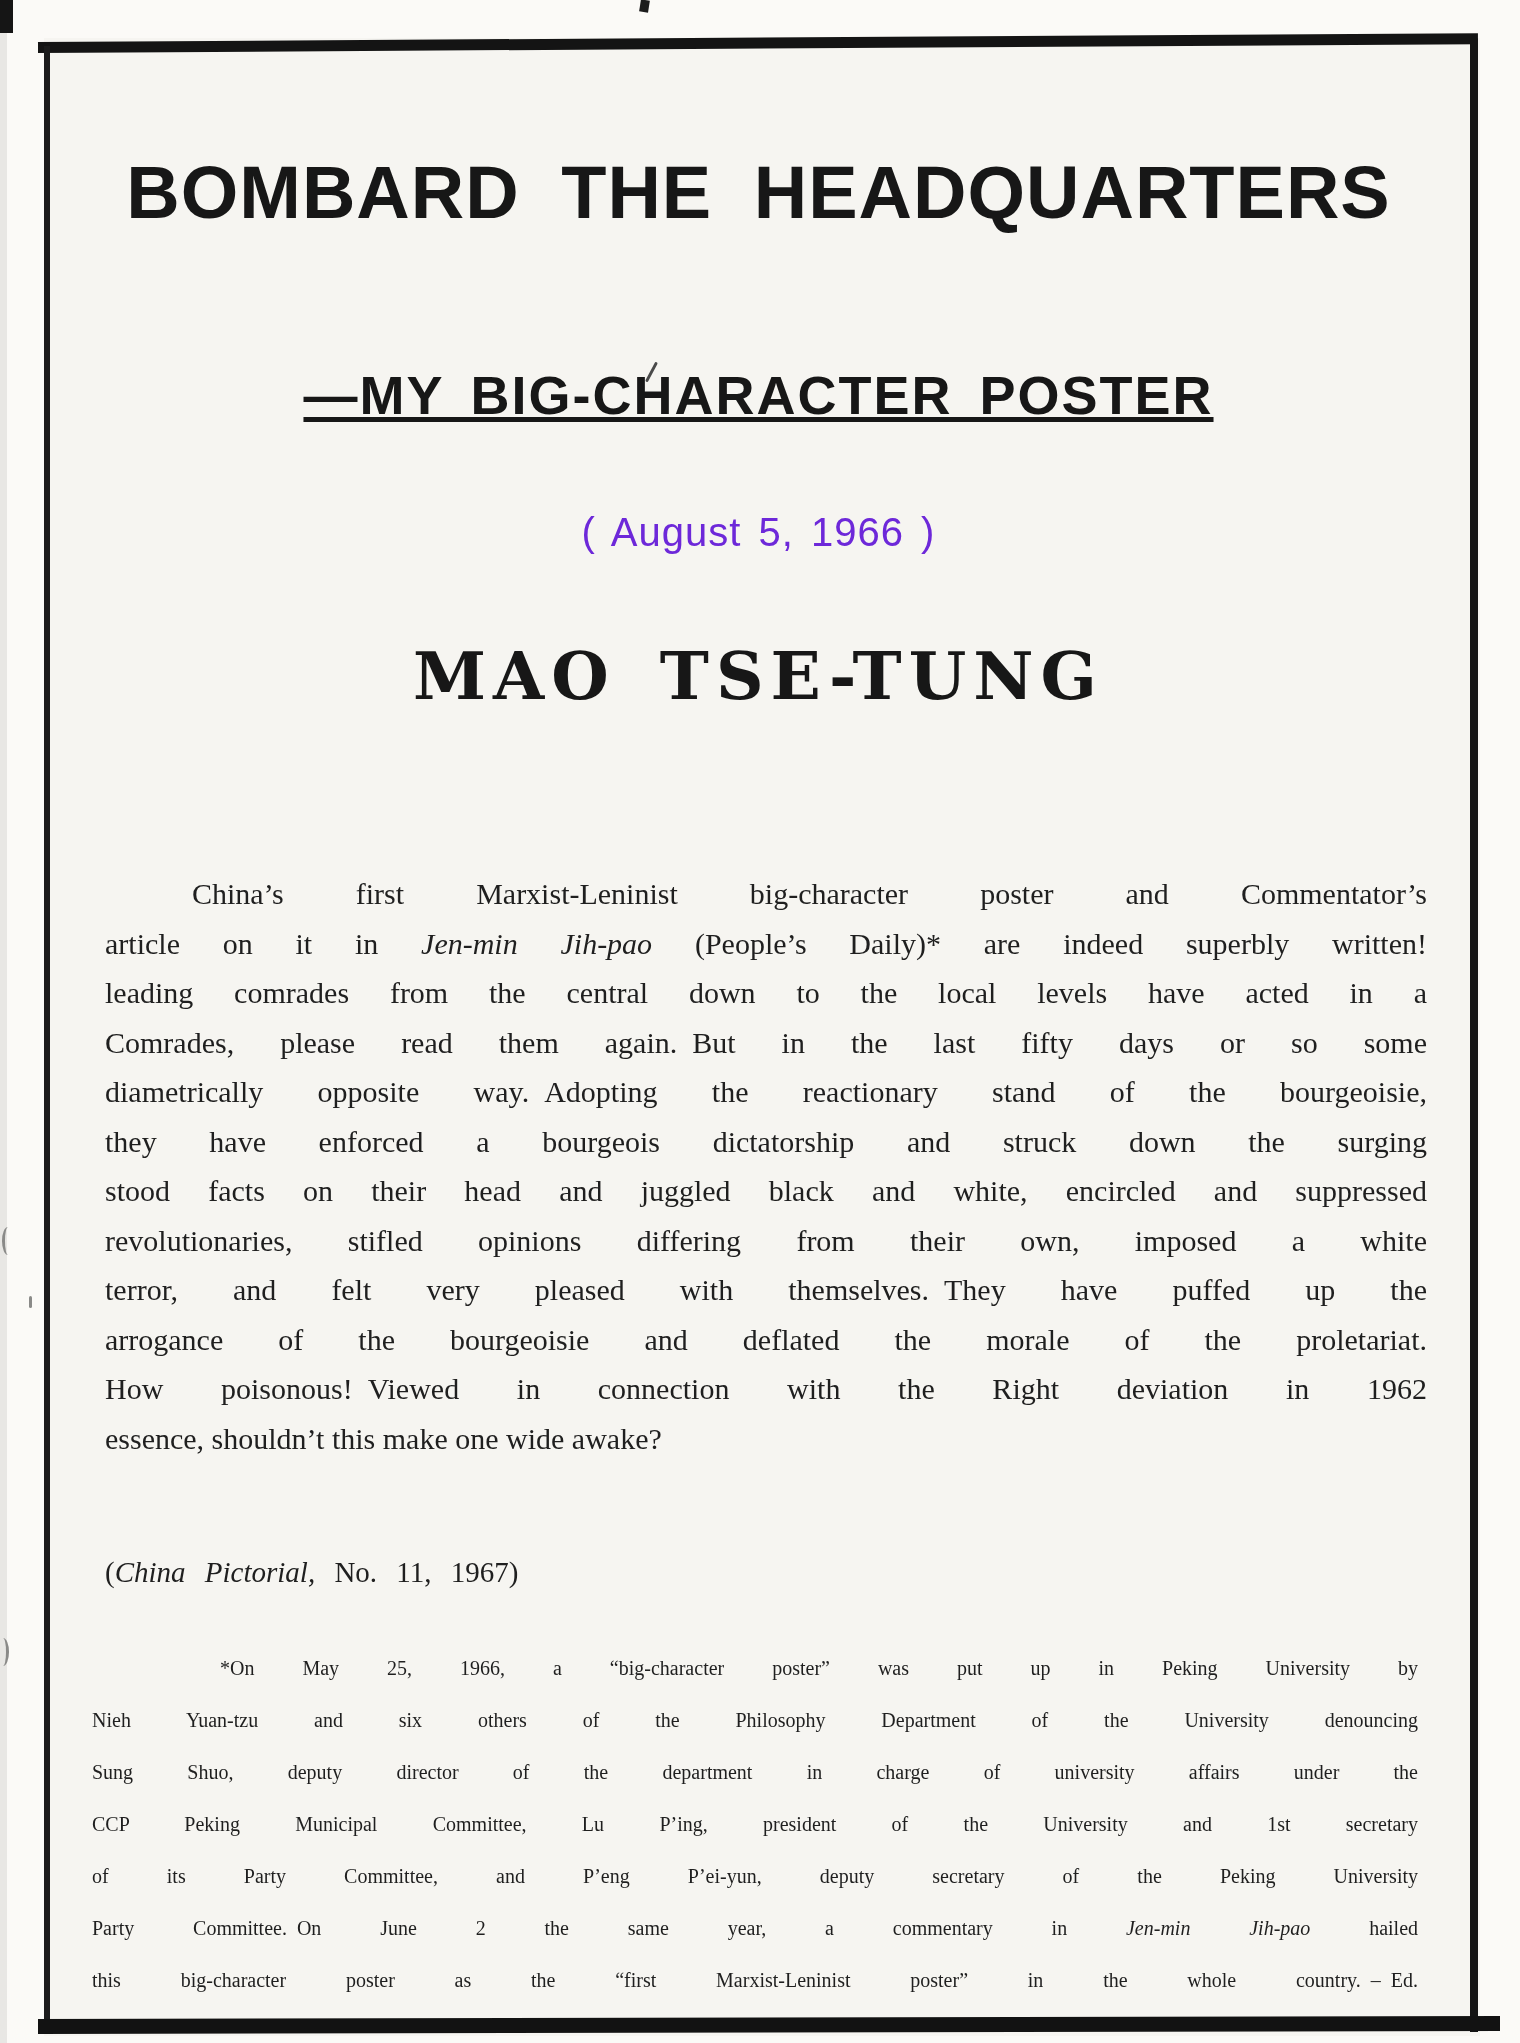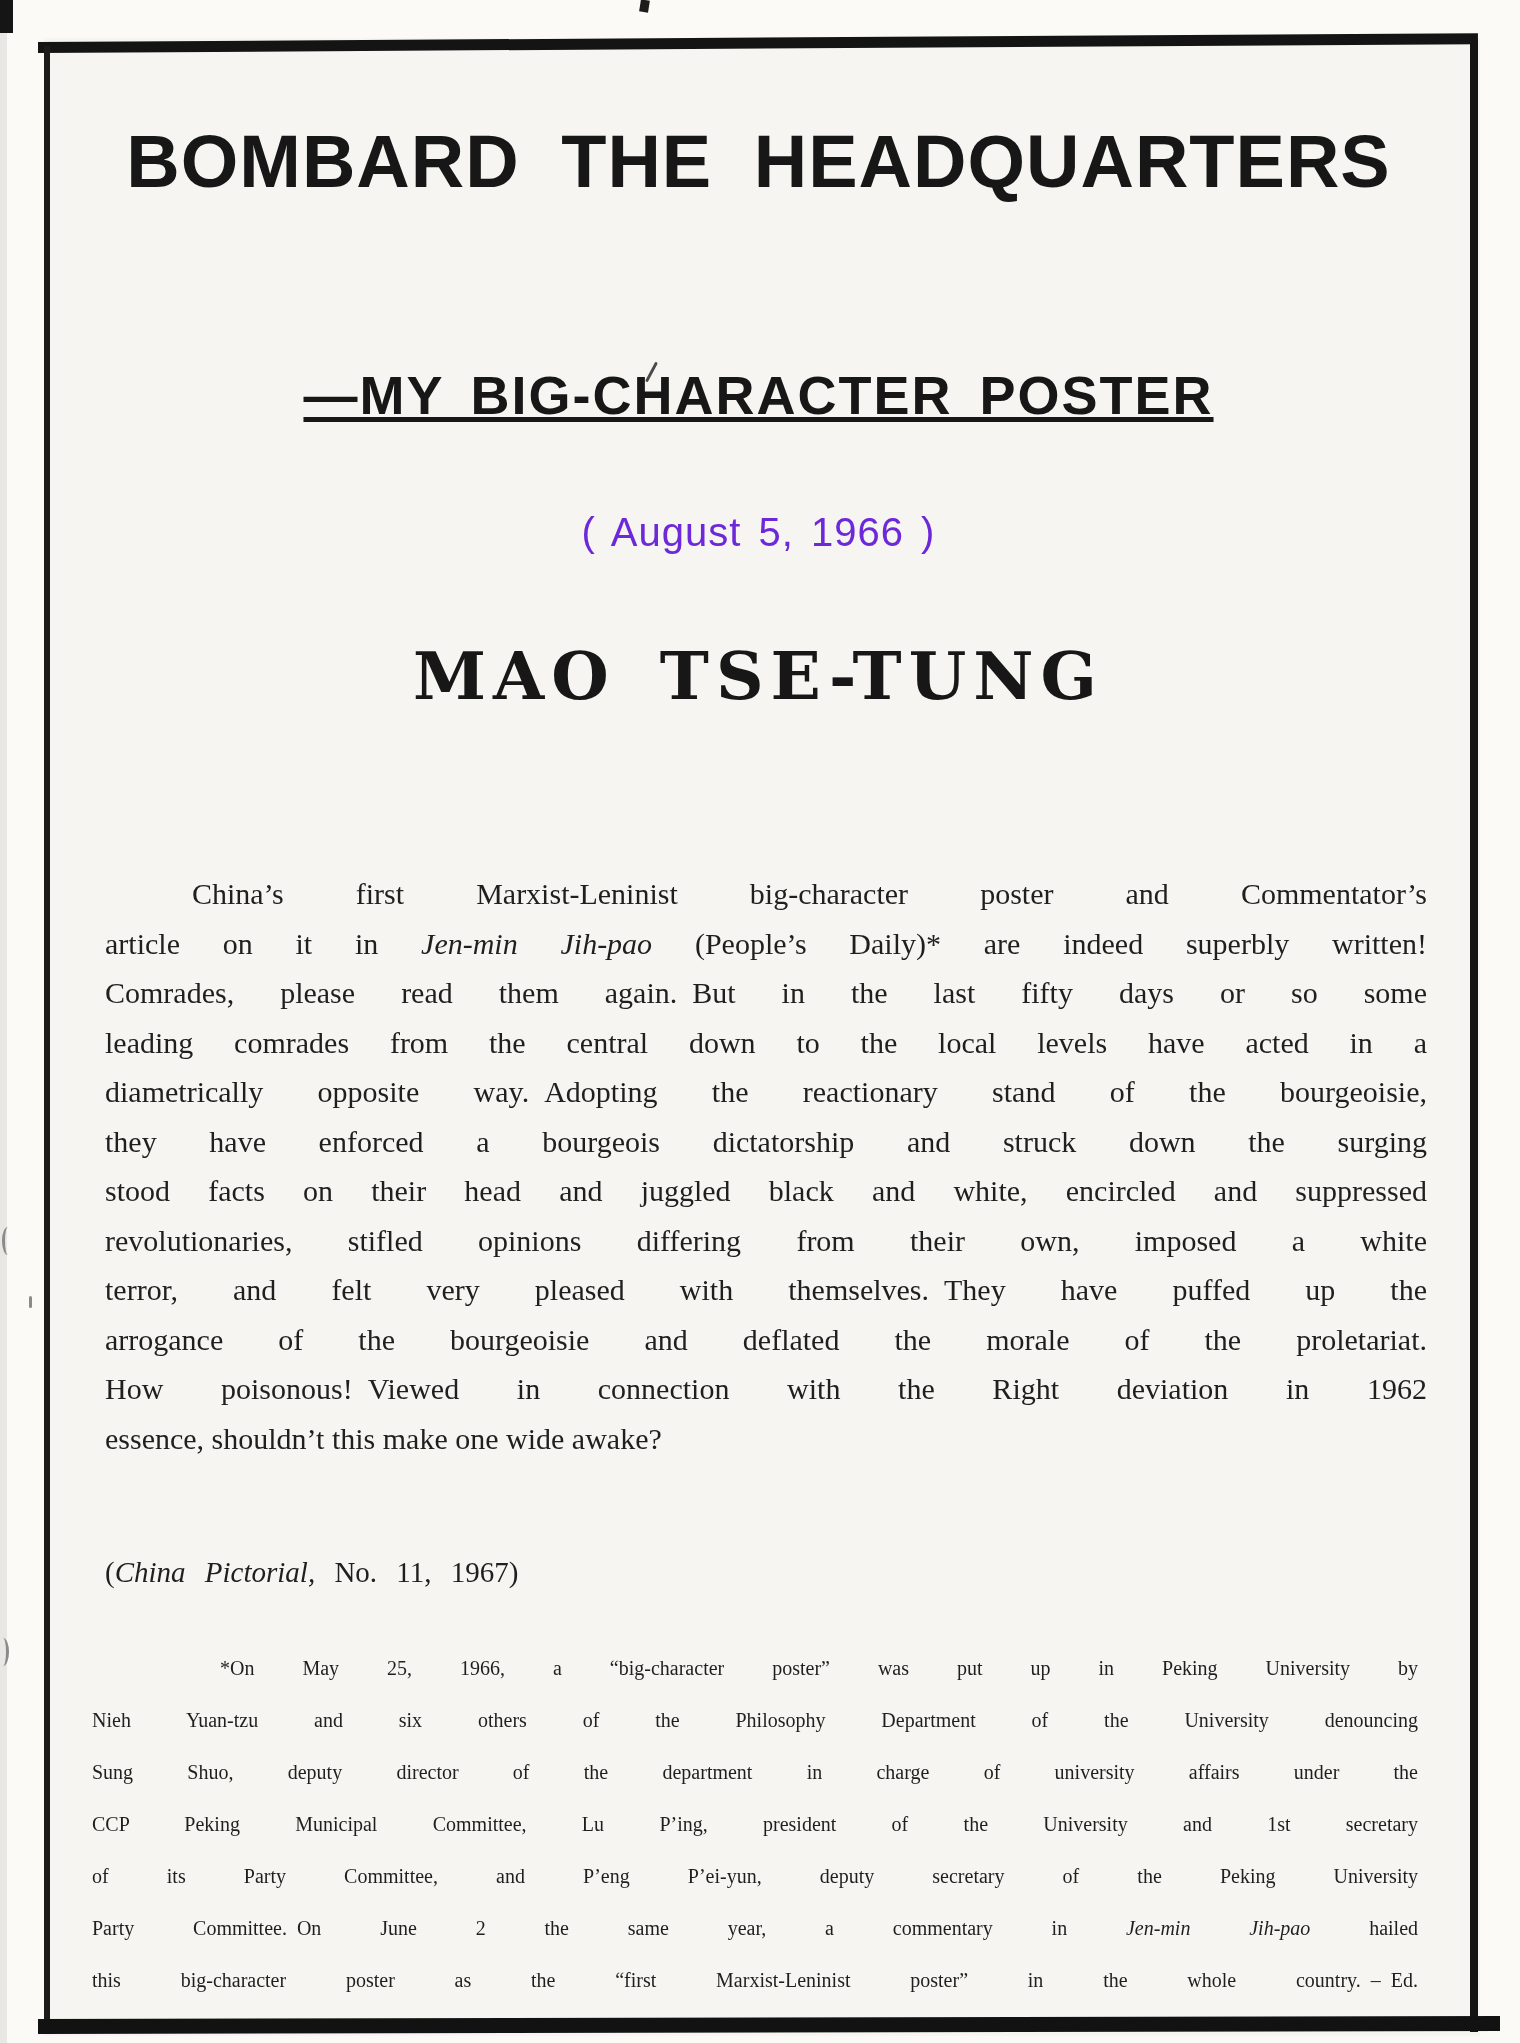--- a/index.html
+++ b/index.html
@@ -27,21 +27,21 @@
   .top-tick    { position:absolute; left:640px; top:0; width:9px; height:12px; background:#1c1c1c; transform:rotate(9deg); }
   .pen-slash   { position:absolute; left:650px; top:361px; width:3px; height:22px; background:#4a4a4a; transform:rotate(28deg); border-radius:2px; }
   .paren-a     { position:absolute; left:2px;  top:1227px; width:9px;  height:28px; border-left:3px solid #8a8a88; border-radius:50% 0 0 50%/50% 0 0 50%; }
   .paren-b     { position:absolute; left:-3px; top:1638px; width:9px;  height:28px; border-right:3px solid #8a8a88; border-radius:0 50% 50% 0/0 50% 50% 0; }
   .tick-c      { position:absolute; left:29px; top:1296px; width:3px;  height:12px; background:#8a8a88; border-radius:2px; }
 
   
   .title, .subtitle, .dateline, .author {
     position:absolute; left:45px; width:1427px; text-align:center; margin:0; color:#171717;
   }
-  .title    { top:121px; font:700 74px/1.1 "Liberation Sans", sans-serif; letter-spacing:1px; word-spacing:20px; }
+  .title    { top:152px; font:700 74px/1.1 "Liberation Sans", sans-serif; letter-spacing:1px; word-spacing:20px; }
   .subtitle { top:366px; font:700 54px/1.1 "Liberation Sans", sans-serif; letter-spacing:2px; word-spacing:10px;text-decoration:underline; }
   .dateline { top:508px; font:400 40px/1.2 "Liberation Sans", sans-serif; letter-spacing:1px; word-spacing:5px; color:#6d28d9; }
   .author   { top:640px; font:700 66px/1.1 "DejaVu Serif", serif; letter-spacing:7px; word-spacing:14px; }
 
   
   .body {
     position:absolute; top:846px; left:105px; width:1322px;
     font-size:30px; line-height:49.5px;
   }
   .attribution {
@@ -83,22 +83,22 @@
   <div class="tick-c"></div>
 
   <h1 class="title">BOMBARD THE HEADQUARTERS</h1>
   <h2 class="subtitle">—MY BIG-CHARACTER POSTER</h2>
   <div class="dateline">( August 5, 1966 )</div>
   <div class="author">MAO TSE-TUNG</div>
 
   <div class="body">
       <div class="tline ind1"><span>China’s first Marxist-Leninist big-character poster and Commentator’s</span></div>
       <div class="tline"><span>article on it in </span><span class="it">Jen-min Jih-pao</span><span> (People’s Daily)* are indeed superbly written!</span></div>
+      <div class="tline"><span>leading comrades from the central down to the local levels have acted in a</span></div>
       <div class="tline"><span>Comrades, please read them again. But in the last fifty days or so some</span></div>
-      <div class="tline"><span>leading comrades from the central down to the local levels have acted in a</span></div>
       <div class="tline"><span>diametrically opposite way. Adopting the reactionary stand of the bourgeoisie,</span></div>
       <div class="tline"><span>they have enforced a bourgeois dictatorship and struck down the surging</span></div>
       <div class="tline"><span>stood facts on their head and juggled black and white, encircled and suppressed</span></div>
       <div class="tline"><span>revolutionaries, stifled opinions differing from their own, imposed a white</span></div>
       <div class="tline"><span>terror, and felt very pleased with themselves. They have puffed up the</span></div>
       <div class="tline"><span>arrogance of the bourgeoisie and deflated the morale of the proletariat.</span></div>
       <div class="tline"><span>How poisonous! Viewed in connection with the Right deviation in 1962</span></div>
       <div class="tline lastline"><span>essence, shouldn’t this make one wide awake?</span></div>
     </div>
 

